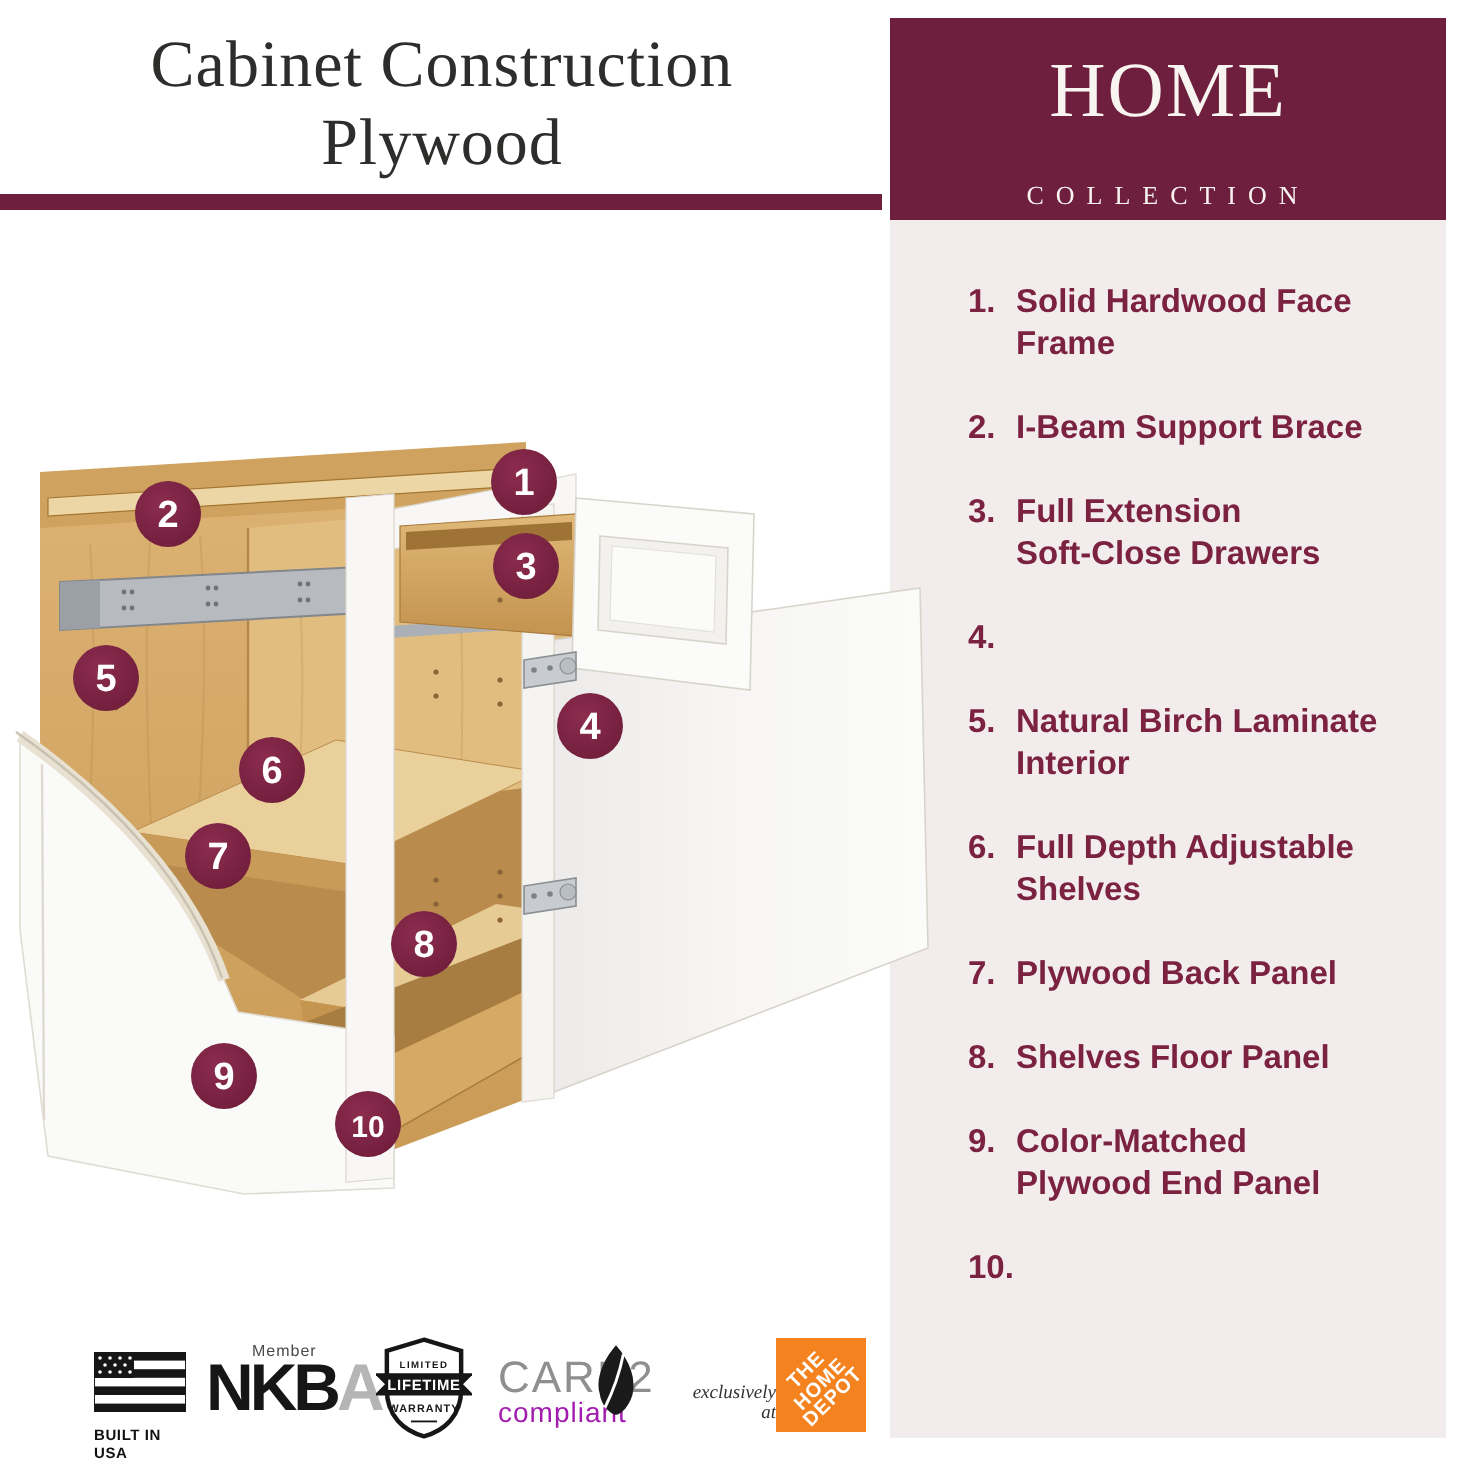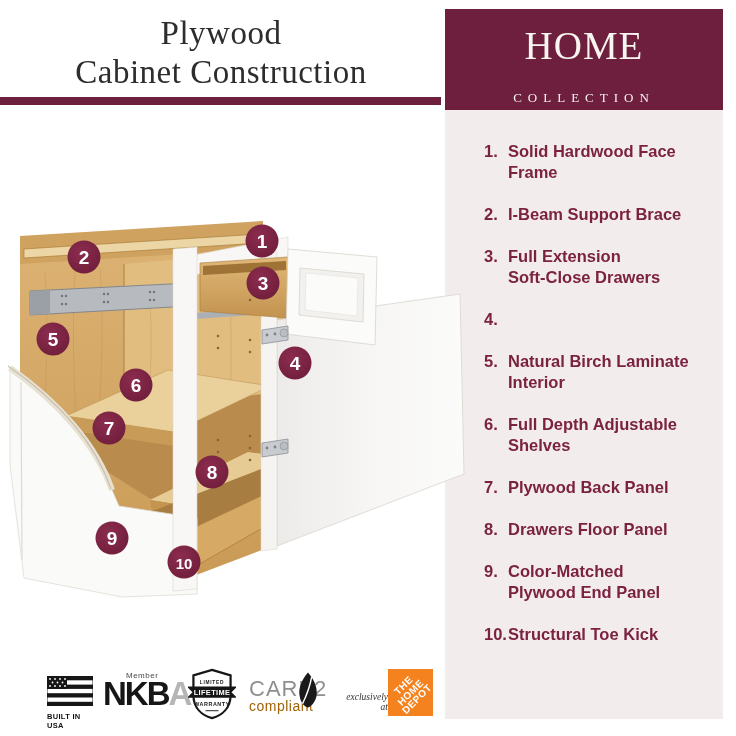--- a/index.html
+++ b/index.html
@@ -25,37 +25,37 @@
   
   .flag-box{position:absolute;left:47px;top:676px;width:46px;text-align:left;}
   .flag-label{font-size:7.5px;font-weight:bold;color:#111;letter-spacing:.3px;margin-top:2px;}
   .nkba{position:absolute;left:103px;top:671px;width:76px;}
   .nkba-member{font-size:8px;color:#4a4a4a;margin-left:23px;letter-spacing:.5px;}
   .nkba-letters{font-size:33px;font-weight:bold;letter-spacing:-2px;line-height:28px;color:#161616;}
   .nkba-gray{color:#b5b5b5;}
   .badge{position:absolute;left:188px;top:668px;}
   .carb{position:absolute;left:249px;top:679px;}
   .carb-main{font-size:22px;color:#8f8f8f;letter-spacing:1px;line-height:20px;}
-  .carb-sub{font-size:14px;color:#a16207;letter-spacing:.5px;line-height:15px;}
+  .carb-sub{font-size:14px;color:#a21caf;letter-spacing:.5px;line-height:15px;}
   .leaf{position:absolute;left:297px;top:671px;}
   .excl{position:absolute;left:344px;top:692px;width:44px;font-family:"Liberation Serif",serif;
         font-style:italic;font-size:9.5px;color:#333;text-align:right;}
   .hd{position:absolute;left:388px;top:669px;width:45px;height:47px;background:#f4821f;overflow:hidden;}
   .hd-in{position:absolute;left:0;top:1px;width:45px;height:45px;display:flex;flex-direction:column;
          justify-content:center;text-align:center;transform:rotate(-45deg);
          color:#fff;font-weight:bold;font-size:10px;line-height:9.5px;letter-spacing:.5px;}
 </style>
 </head>
 <body>
 
 <div class="wrap">
 
   <div class="title">
+    <div>Cabinet Construction</div>
     <div>Plywood</div>
-    <div>Cabinet Construction</div>
   </div>
   <div class="title-bar"></div>
 
   <div class="brand-block">
     <div class="brand-home">HOME</div>
     <div class="brand-bot">COLLECTION</div>
   </div>
 
   <div class="panel">
     <div class="features">
@@ -81,29 +81,28 @@
         <div class="feat">
           <span class="fnum">6.</span>
           <span class="ftxt">Full Depth Adjustable<br>Shelves</span>
         </div>
         <div class="feat">
           <span class="fnum">7.</span>
           <span class="ftxt">Plywood Back Panel</span>
         </div>
         <div class="feat">
           <span class="fnum">8.</span>
-          <span class="ftxt">Drawers Floor Panel</span>
+          <span class="ftxt">Shelves Floor Panel</span>
         </div>
         <div class="feat">
           <span class="fnum">9.</span>
           <span class="ftxt">Color-Matched<br>Plywood End Panel</span>
         </div>
         <div class="feat">
           <span class="fnum">10.</span>
-          <span class="ftxt">Structural Toe Kick</span>
         </div>
       </div>
   </div>
 
   <svg id="cab" class="cab-svg" width="470" height="382" viewBox="0 218 470 382">
     <defs>
       <linearGradient id="wgrad" x1="0" y1="0" x2="0" y2="1">
         <stop offset="0" stop-color="#dcb273"></stop>
           <stop offset="1" stop-color="#c99a55"></stop>
       </linearGradient>

